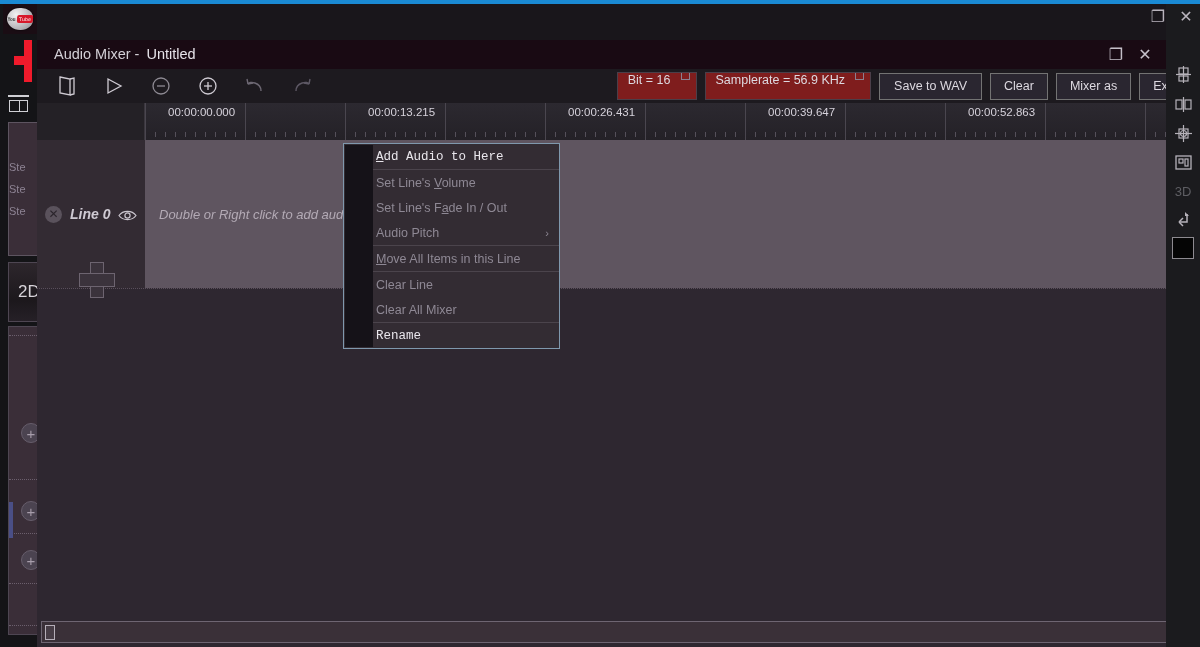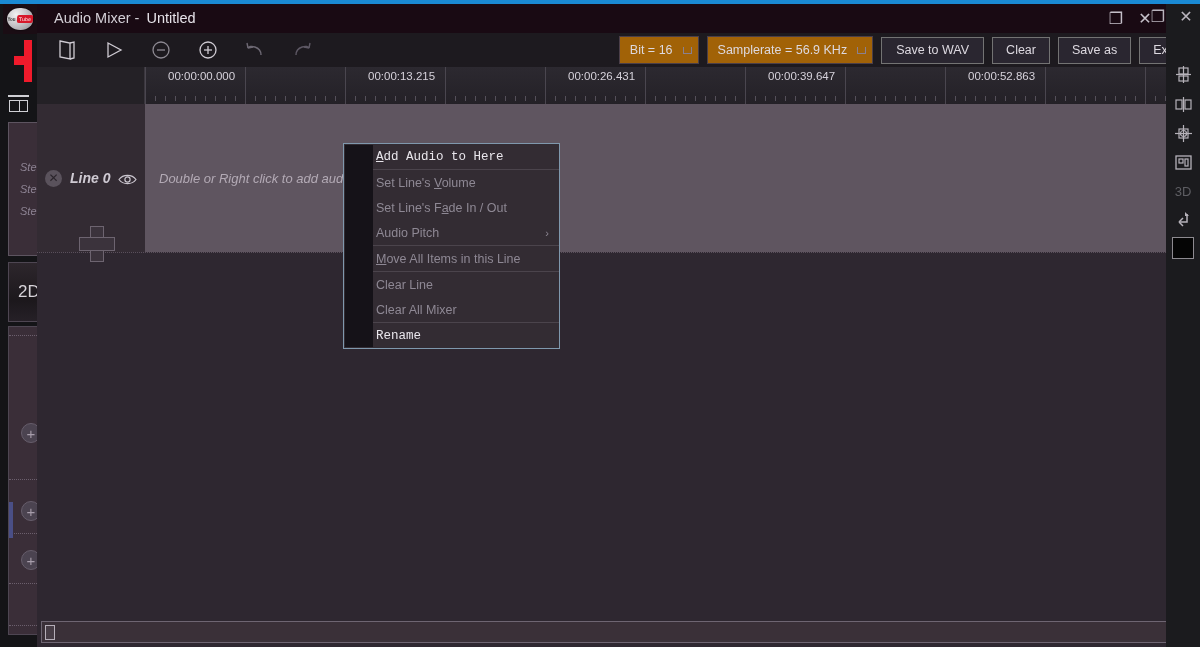--- a/index.html
+++ b/index.html
@@ -69,22 +69,22 @@
   .rail-icon-box .inner:after {
     content:''; position:absolute; left:50%; top:0; bottom:0; width:1.5px; background:#cfcfd4;
   }
 
   .rail-panel-a {
     position:absolute; left:8px; top:118px; width:32px; height:134px;
     background:#3a2e38; border:1px solid #5d5460;
   }
   .rail-steps { position:absolute; left:0; top:0; width:100%; padding-top:33px; }
   .rail-steps div {
-    font-size:11px; color:#8d8393; font-style:italic;
-    padding-left:11px; line-height:22px; white-space:nowrap;
+    font-size:11px; color:#8d8393; 
+    line-height:22px; white-space:nowrap;
   }
 
   .rail-panel-2d {
     position:absolute; left:8px; top:258px; width:32px; height:60px;
     background:linear-gradient(180deg,#2d262c 0%,#1c181c 65%,#262027 100%);
     border:1px solid #4e4652;
     display:flex; align-items:center;
   }
   .rail-panel-2d span {
     font-size:17px; color:#d8d4da; padding-left:9px; letter-spacing:0px;
@@ -108,21 +108,21 @@
     position:absolute; left:0px; width:4px; height:36px; background:#4a4f86;
   }
 
   
   .mixer-window {
     position:absolute; left:37px; top:4px; right:0; bottom:0;
     background:#19161b;
     display:flex; flex-direction:column;
   }
   .mixer-titlebar {
-    height:29px; background:#190a13; position:relative; flex:0 0 29px;
+    height:29px; background:#190a13; position:relative; flex:0 0 29px;margin-top:36px;
   }
   .mixer-title {
     position:absolute; left:17px; top:0; line-height:29px;
     font-size:14.5px; color:#d3cfd6; white-space:nowrap;
   }
   .mixer-title .fname { color:#e6e3e9; margin-left:7px; }
   .mixer-win-btns {
     position:absolute; right:46px; top:0; height:29px;
     display:flex; align-items:center; gap:11px;
   }
@@ -130,22 +130,22 @@
 
   .mixer-toolbar {
     height:34px; flex:0 0 34px; background:#1d1a1f;
     position:relative;
   }
   .tb-icons { position:absolute; left:18px; top:0; height:34px; display:flex; align-items:center; gap:23px; }
   .tb-ico { width:24px; height:24px; display:flex; align-items:center; justify-content:center; cursor:pointer; }
 
   .tb-right { position:absolute; right:12px; top:0; height:34px; display:flex; align-items:center; gap:8px; }
   .combo {
-    height:28px; background:#a16207; border:1px solid #4b3f49;
-    display:flex; align-items:center; padding:0 6px 0 10px;
+    height:28px; background:#7f1d1d; border:1px solid #4b3f49;
+    display:flex; align-items:flex-start; padding:0 6px 0 10px;
     font-size:12.5px; color:#ddd9e0; cursor:pointer; gap:10px;
   }
   .combo .caret {
     width:9px; height:7px; border:1px solid #8a8090; border-top:none; background:transparent;
   }
   .tbtn {
     height:27px; background:#2a2630; border:1px solid #737373;
     display:flex; align-items:center; justify-content:center;
     font-size:12.5px; color:#ddd9e0; padding:0 13px; cursor:pointer;
   }
@@ -368,21 +368,21 @@
         <div class="combo">
           <span>Bit = 16</span>
           <span class="caret"></span>
         </div>
         <div class="combo">
           <span>Samplerate = 56.9 KHz</span>
           <span class="caret"></span>
         </div>
         <div class="tbtn wide">Save to WAV</div>
         <div class="tbtn">Clear</div>
-        <div class="tbtn">Save as</div>
+        <div class="tbtn">Mixer as</div>
         <div class="tbtn">Exit</div>
       </div>
     </div>
 
     <div class="ruler-row">
       <div class="ruler-corner"></div>
       <div class="ruler" id="ruler">
           <div class="tmark" style="left: 0px;"></div>
           <div class="tick" style="left: 10px;"></div>
           <div class="tick" style="left: 20px;"></div>

